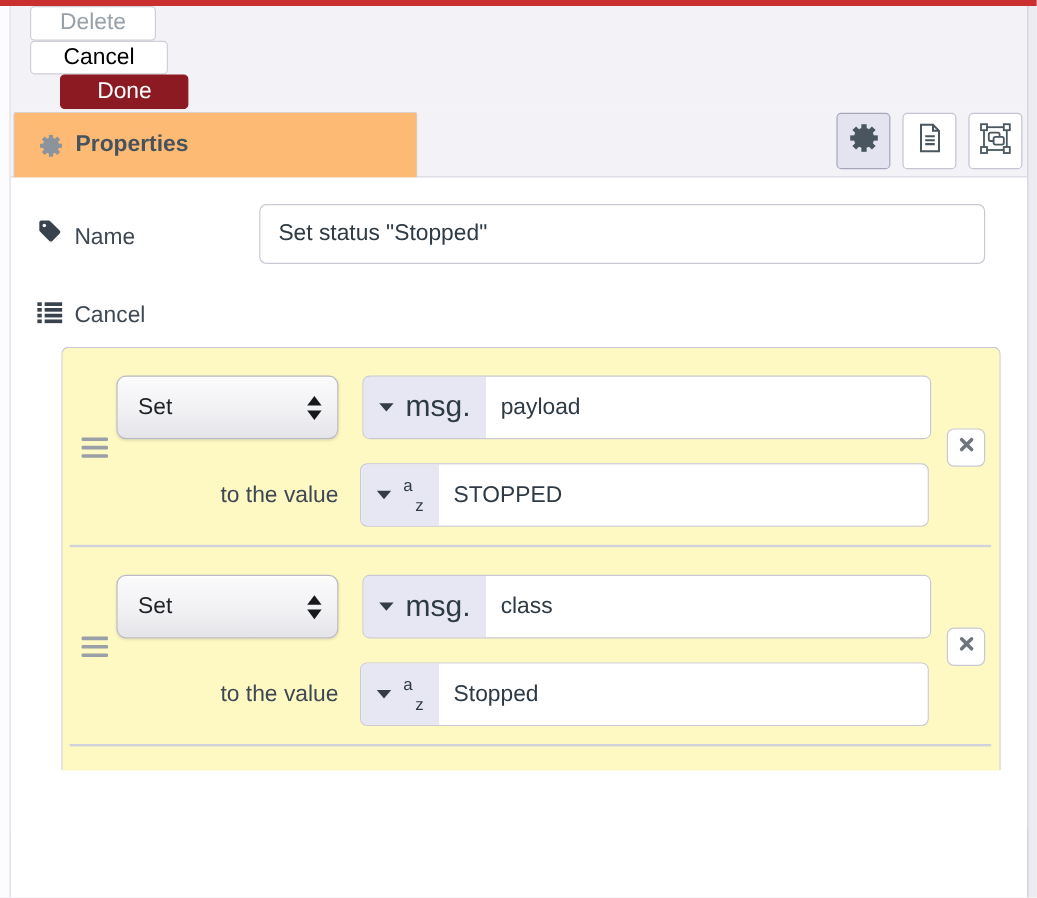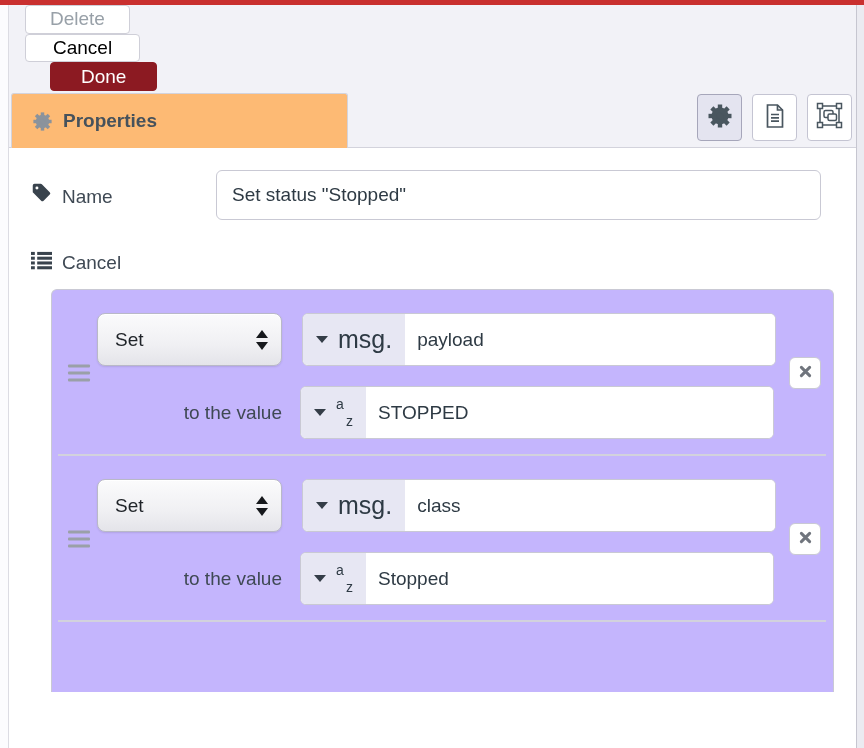--- a/index.html
+++ b/index.html
@@ -43,22 +43,22 @@
   .tray-content { background: #fff; height: 543px; position: relative; padding-top: 22px; }
 
   .form-row { display: flex; align-items: center; margin-left: 22px; }
   .field-label { display: flex; align-items: flex-end; gap: 10px; width: 185px; font-size: 19px; color: #3f4954; }
   .name-input { width: 605px; height: 50px; border: 1px solid #c9c9d4; border-radius: 6px;
                 font-size: 19px; font-family: "Liberation Sans", sans-serif; color: #2e3a44; padding: 0 15px; outline: none; }
 
   .rules-label-row { display: flex; align-items: center; gap: 10px; margin: 30px 0 0 22px;
                      font-size: 19px; color: #3f4954; height: 26px; }
 
-  .rules-box { margin: 13px 0 0 42px; width: 783px; height: 403px; border: 1px solid #c9c9d4;
-               border-bottom: none; border-radius: 6px 6px 0 0; background: #c4b5fd; overflow: hidden; }
+  .rules-box { margin: 13px 0 0 42px; width: 783px; height: 353px; border: 1px solid #c9c9d4;
+               border-bottom: none; border-radius: 6px 6px 0 0; background: #fef9c3; overflow: hidden; }
 
   .rule { position: relative; padding: 23px 0 17px 0; }
   .rule::after { content: ""; position: absolute; bottom: 0; left: 6px; right: 7px; height: 2px; background: #d2d2dd; }
 
   .rule-row { display: flex; align-items: center; margin-left: 45px; }
   .rule-row + .rule-row { margin-top: 20px; margin-left: 0; }
 
   .drag-handle { position: absolute; left: 12px; top: 50%; transform: translateY(-50%);
                  display: flex; flex-direction: column; gap: 4px; cursor: grab; padding: 4px; }
   .drag-handle span { display: block; width: 22px; height: 3px; background: #9aa0a8; border-radius: 1px; }

